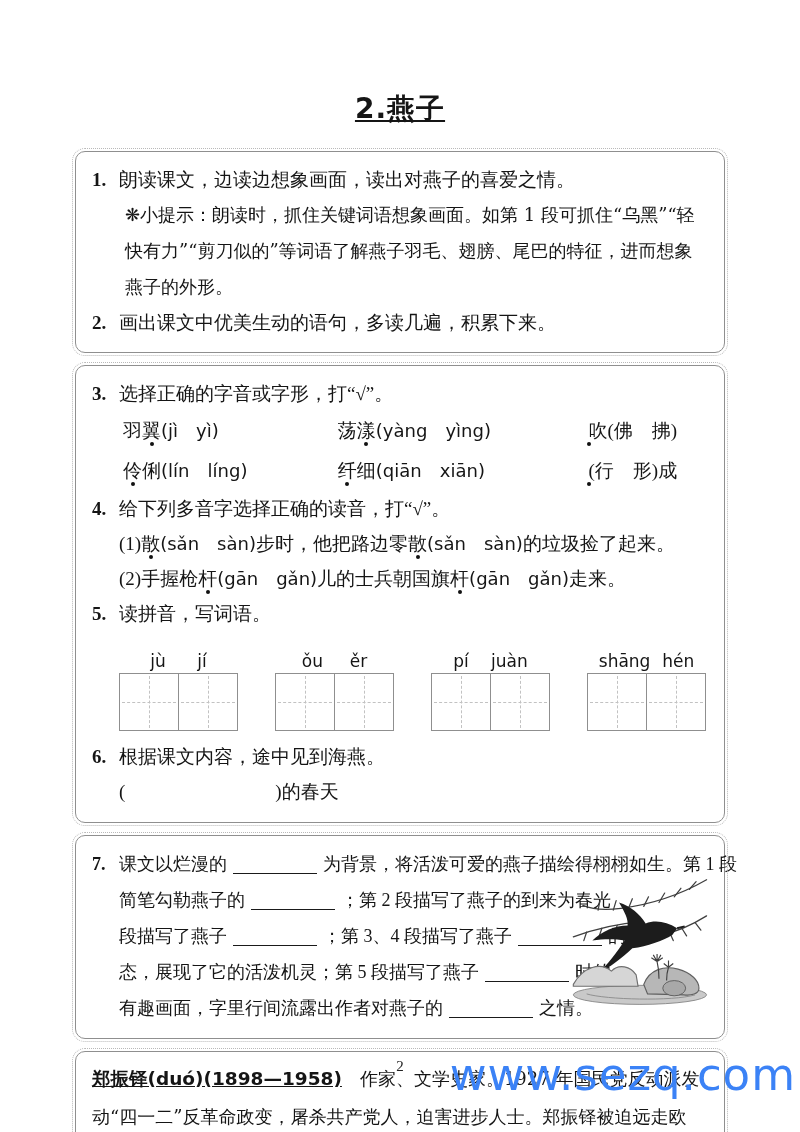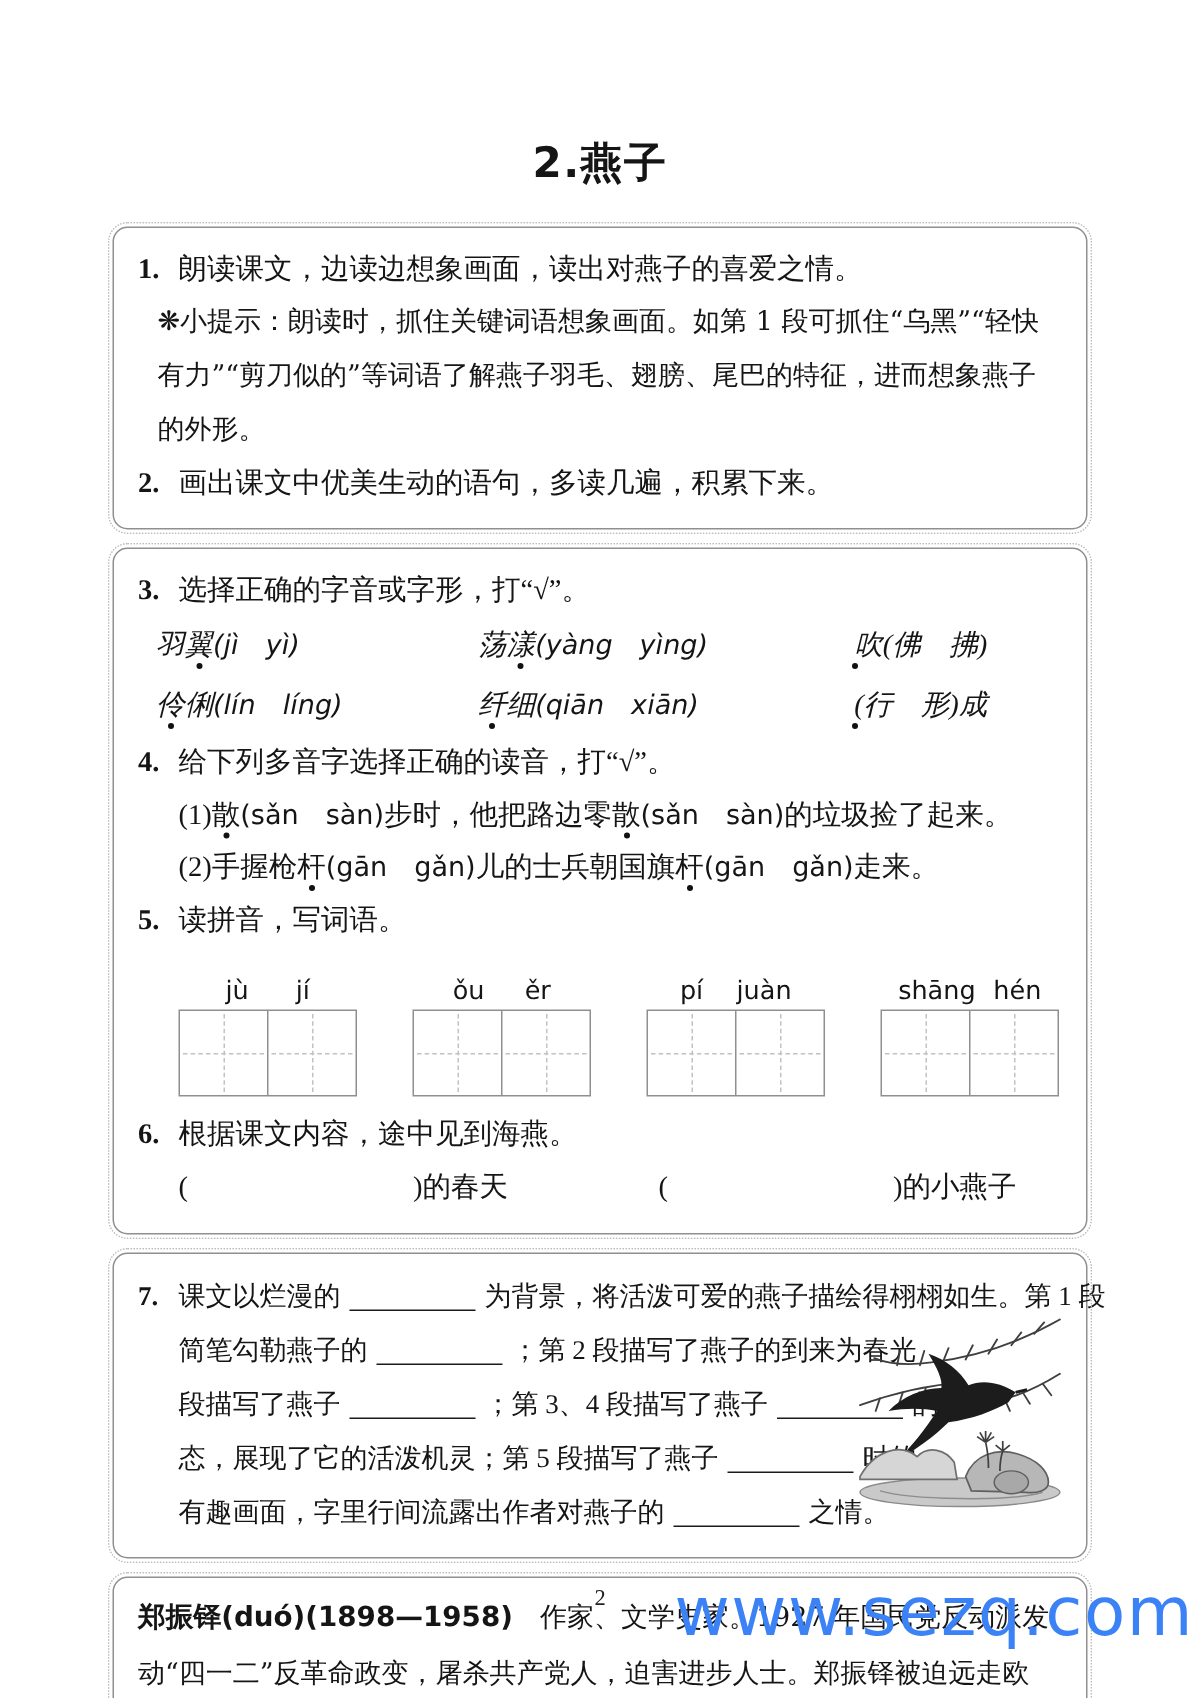--- a/index.html
+++ b/index.html
@@ -5,21 +5,21 @@
   * { margin:0; padding:0; box-sizing:border-box; }
   html,body { background:#ffffff; }
   .page {
     position:relative;
     width:800px; height:1132px;
     background:#ffffff;
     color:#151515;
     font-family:"Liberation Serif", serif;
     overflow:hidden;
   }
-  .hei { font-family:"DejaVu Sans","Liberation Sans",sans-serif; font-weight:700; }
+  .hei { font-family:"DejaVu Sans","Liberation Sans",sans-serif; font-weight:700;text-decoration:underline; }
   .kai { font-family:"DejaVu Serif", serif; }
   .latin { font-family:"DejaVu Sans","Liberation Sans",sans-serif; font-size:0.95em; }
 
   .title {
     padding-top:90px;
     text-align:center;
     font-size:28px;
     letter-spacing:1px;
   }
 
@@ -39,25 +39,25 @@
 
   .item { display:flex; align-items:baseline; }
   .num {
     font-weight:700;
     font-family:"Liberation Serif", serif;
     width:27px; flex:0 0 27px;
     text-align:left;
   }
   .itext { flex:1; }
 
-  .tip { margin-left:13px; font-size:18px; line-height:36px; }
+  .tip { margin-left:33px; font-size:18px; line-height:36px; }
 
   .sub { margin-left:27px; }
 
-  .row3 { margin-left:12px; line-height:40px;font-style:italic; }
+  .row3 { margin-left:31px; line-height:40px; }
   .row3 .e1 { display:inline-block; width:210px; }
   .row3 .e2 { display:inline-block; width:246px; }
   .row3 .e3 { display:inline-block; }
 
   .udot { position:relative; }
   .udot::after {
     content:"";
     position:absolute;
     left:50%; bottom:-5px;
     width:4px; height:4px;
@@ -214,21 +214,20 @@
           </div>
       </div>
     </div>
 
     <div class="item">
       <span class="num">6.</span>
       <span class="itext">根据课文内容，途中见到海燕。</span>
     </div>
     <div class="q6row">
       <span class="q6e1"><span>(</span><span class="pgap"></span><span>)的春天</span></span>
-      <span><span>(</span><span class="pgap"></span><span>)的小燕子</span></span>
     </div>
   </section>
 
   <section class="box box7">
     <div class="illus">
       <svg viewBox="0 0 150 145" width="146" height="138" xmlns="http://www.w3.org/2000/svg">
         <g stroke="#3f3f3f" stroke-width="1.3" fill="none" stroke-linecap="round">
           <path d="M146,6 C118,22 88,32 56,36 C42,38 28,38 16,33"></path>
           <path d="M128,16 l7,-8 M112,24 l7,-9 M96,30 l6,-10 M80,34 l5,-10 M64,36 l4,-10 M48,38 l3,-10 M32,38 l2,-10"></path>
           <path d="M6,66 C28,58 52,52 78,50"></path>

